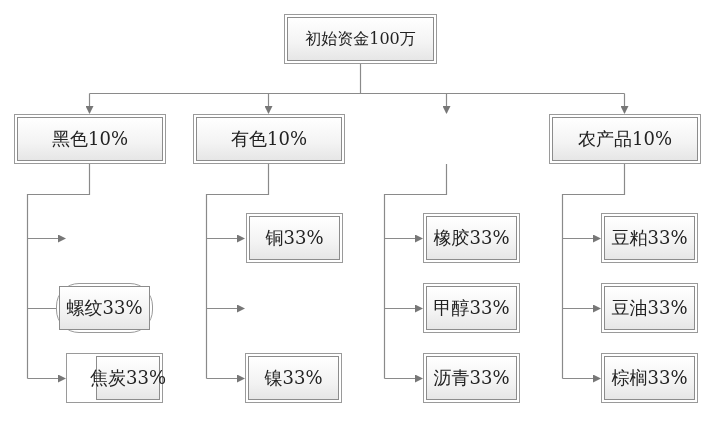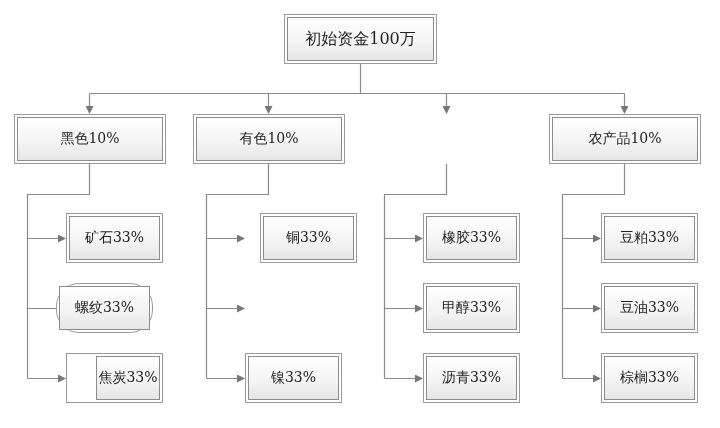--- a/index.html
+++ b/index.html
@@ -6,21 +6,21 @@
   body { width: 720px; height: 428px; position: relative; overflow: hidden;
          font-family: "DejaVu Serif", "Liberation Serif", serif; }
   .canvas { position: absolute; left: 0; top: 0; width: 652px; height: 428px; }
   svg.lines { position: absolute; left: 0; top: 0; width: 720px; height: 428px; }
   .node { position: absolute; box-sizing: border-box; border: 1px solid #9a9a9a;
           background: #ffffff; padding: 2px; }
   .node .inner { box-sizing: border-box; width: 100%; height: 100%;
           border: 1px solid #8c8c8c;
           background: linear-gradient(#ffffff 0%, #f3f3f3 60%, #e6e6e6 100%);
           display: flex; align-items: center; justify-content: center;
-          color: #222222; font-size: 14px; letter-spacing: 0px; white-space: nowrap; }
+          color: #222222; font-size: 18px; letter-spacing: 0px; white-space: nowrap; }
   .root { left: 284px; top: 14px; width: 153px; height: 50px; }
   .root .inner { font-size: 16px; }
   .cat { top: 114px; width: 152px; height: 50px; }
   .leaf { width: 97px; height: 50px; }
 </style>
 </head>
 <body>
 
 <div class="canvas">
 
@@ -69,31 +69,28 @@
   <div class="node cat" style="left:14px;">
     <div class="inner">黑色10%</div>
   </div>
   <div class="node cat" style="left:193px;">
     <div class="inner">有色10%</div>
   </div>
   <div class="node cat" style="left:549px;">
     <div class="inner">农产品10%</div>
   </div>
 
-  <div class="node leaf" style="left:66px; top:213px;">
-    <div class="inner">矿石33%</div>
-  </div>
   <div class="node leaf" style="left:56px; top:283px;border-radius:23px;">
     <div class="inner">螺纹33%</div>
   </div>
   <div class="node leaf" style="left:66px; top:353px;padding-left:29px;">
     <div class="inner">焦炭33%</div>
   </div>
 
-  <div class="node leaf" style="left:260px; top:213px;">
+  <div class="node leaf" style="left:246px; top:213px;">
     <div class="inner">铜33%</div>
   </div>
   <div class="node leaf" style="left:245px; top:353px;">
     <div class="inner">镍33%</div>
   </div>
 
   <div class="node leaf" style="left:423px; top:213px;">
     <div class="inner">橡胶33%</div>
   </div>
   <div class="node leaf" style="left:423px; top:283px;">

